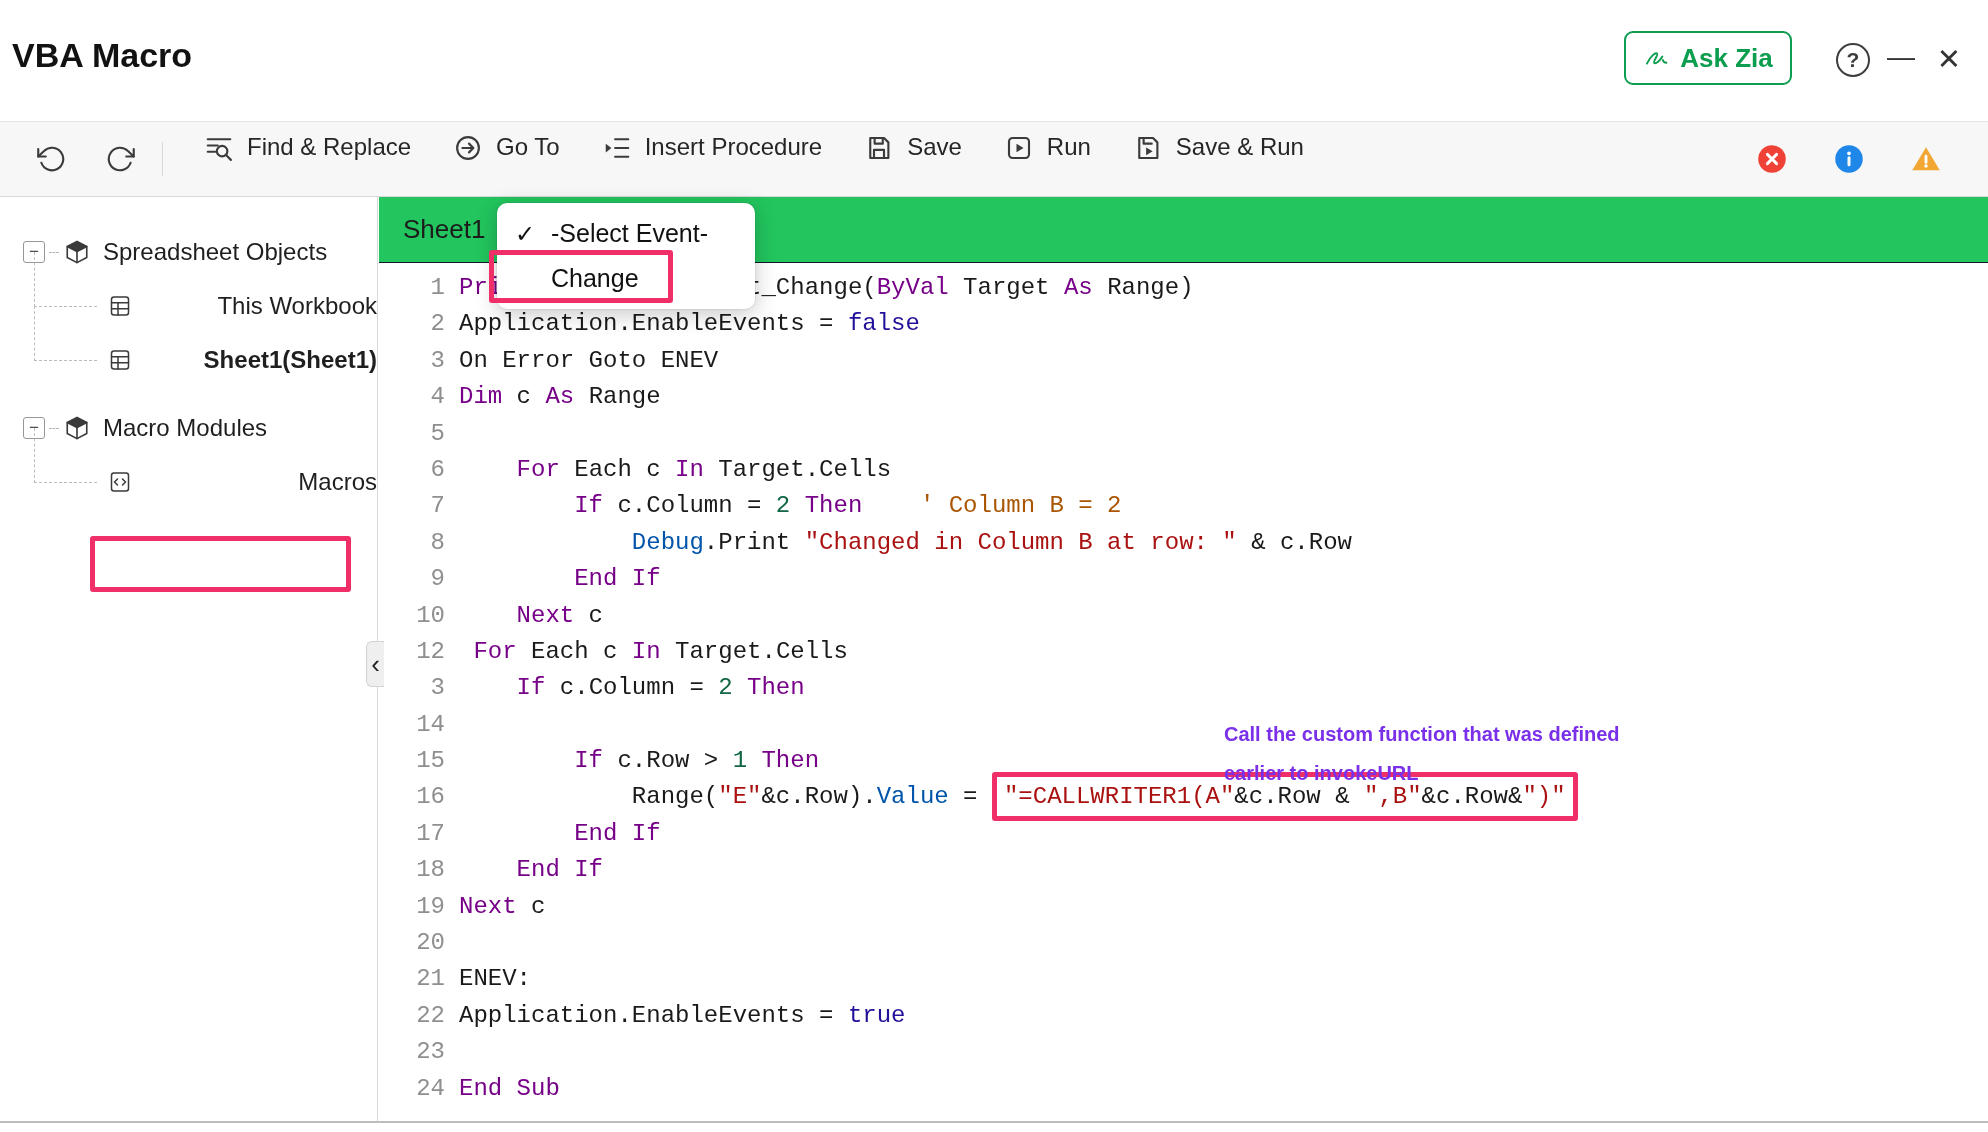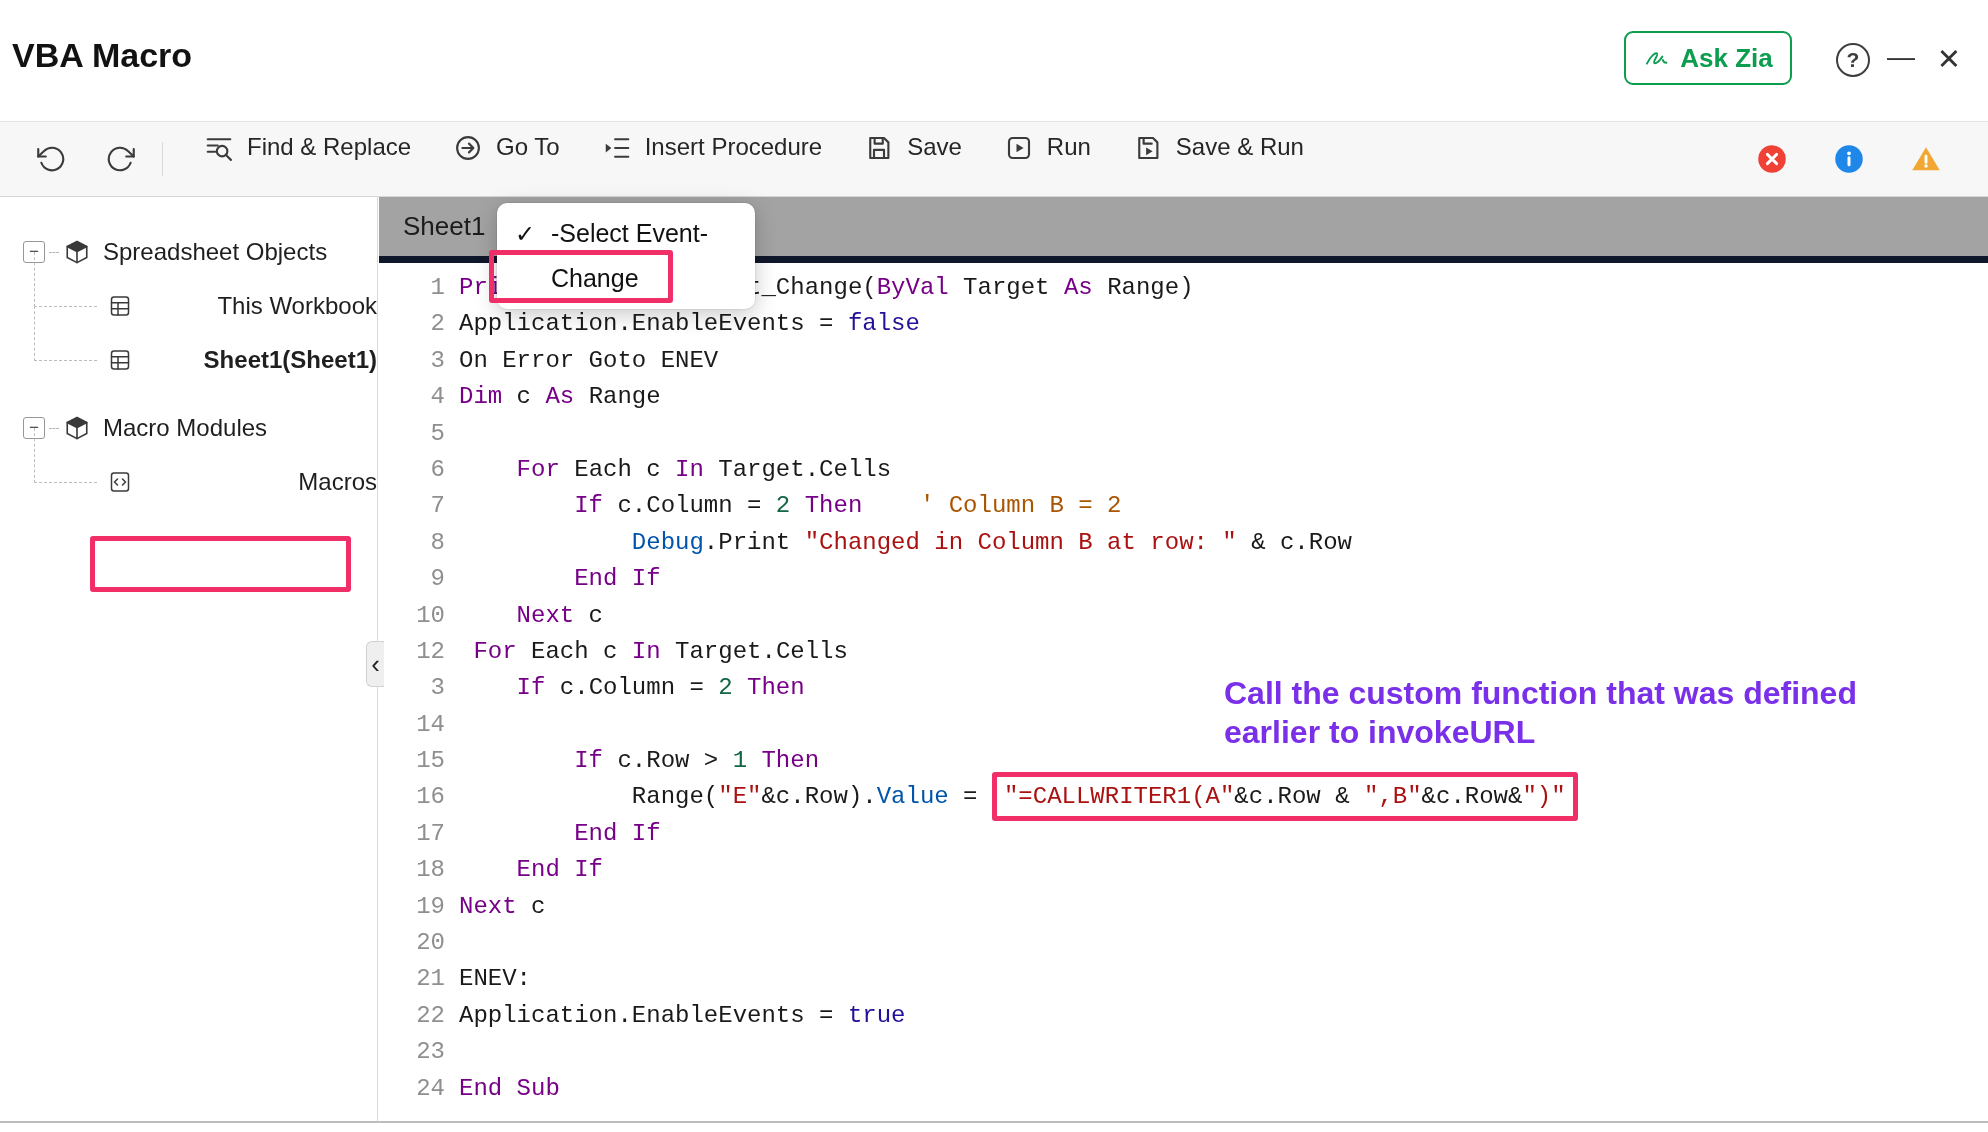--- a/index.html
+++ b/index.html
@@ -54,22 +54,22 @@
     stroke-linejoin:round;margin-right:13px;flex:none;}
   .ticon.sm{width:24px;height:24px;}
   .tree-label{color:#1f1f1f;}
   .tree-child{position:relative;display:flex;align-items:center;height:54px;padding-left:108px;cursor:pointer;justify-content:space-between;}
   .tree-child::before{content:"";position:absolute;left:34px;top:-27px;width:62px;height:54px;
     border-left:1px dashed #bcbcbc;border-bottom:1px dashed #bcbcbc;}
   .tree-child .bold{font-weight:700;}
 
   
   .main{position:absolute;left:379px;top:197px;right:0;bottom:0;background:#fff;}
-  .tabbar{position:absolute;left:0;top:0;right:0;height:66px;background:#a3a3a3;
-    border-bottom:7px solid #0f172a;display:flex;align-items:center;padding-left:24px;}
+  .tabbar{position:absolute;left:0;top:0;right:0;height:66px;background:#22c55e;
+    border-bottom:1px solid #0f172a;display:flex;align-items:center;padding-left:24px;}
   .tab{font-size:26px;font-weight:500;color:#1c1c1c;cursor:pointer;}
   .code-area{position:absolute;left:0;top:66px;right:0;bottom:0;background:#fff;overflow:hidden;
     padding-top:7px;font-family:"Liberation Mono","DejaVu Sans Mono",monospace;font-size:24px;}
   .code-row{display:flex;height:36.4px;line-height:36.4px;white-space:pre;}
   .gutter{width:66px;flex:none;text-align:right;color:#8f8f8f;}
   .codetext{margin-left:14px;white-space:pre;}
   .tk-k{color:var(--keyword);} .tk-a{color:var(--atom);} .tk-n{color:var(--number);}
   .tk-s{color:var(--string);} .tk-c{color:var(--comment);} .tk-v{color:var(--builtin);}
   .tk-p{color:var(--plain);}
   .hl-box{border:5px solid var(--annotation-pink);border-radius:3px;padding:6px 7px;}
@@ -78,21 +78,21 @@
   .dropdown{position:absolute;left:497px;top:203px;width:258px;background:#fff;border-radius:10px;
     box-shadow:0 5px 22px rgba(0,0,0,.22),0 0 0 1px rgba(0,0,0,.05);padding:8px 0;z-index:50;}
   .dd-item{height:45px;display:flex;align-items:center;padding:0 18px;font-size:25px;color:#111;cursor:pointer;}
   .dd-check{width:26px;flex:none;display:inline-block;font-size:24px;color:#111;margin-right:10px;}
   .dd-item.change{font-weight:500;}
 
   
   .pink-box{position:absolute;border:5px solid var(--annotation-pink);border-radius:3px;z-index:60;pointer-events:none;}
   .box-sheet1{left:90px;top:339px;width:261px;height:56px;}
   .box-change{left:489px;top:250px;width:184px;height:53px;z-index:61;}
-  .callout{position:absolute;left:1224px;top:674px;font-size:32px;font-weight:700;line-height:39px;
+  .callout{position:absolute;left:1224px;top:715px;font-size:20px;font-weight:700;line-height:39px;
     color:var(--callout-purple);z-index:45;}
 
   .divider-handle{position:absolute;left:366px;top:641px;width:18px;height:46px;background:#efefef;
     border:1px solid #d2d2d2;border-right:none;border-radius:6px 0 0 6px;display:flex;align-items:center;
     justify-content:center;font-size:26px;color:#222;cursor:pointer;z-index:20;}
   .frame-bottom{position:absolute;left:0;top:1121px;right:0;height:11px;background:#fff;
     border-top:2px solid #bdbdbd;z-index:55;}
 </style>
 </head>
 <body>

